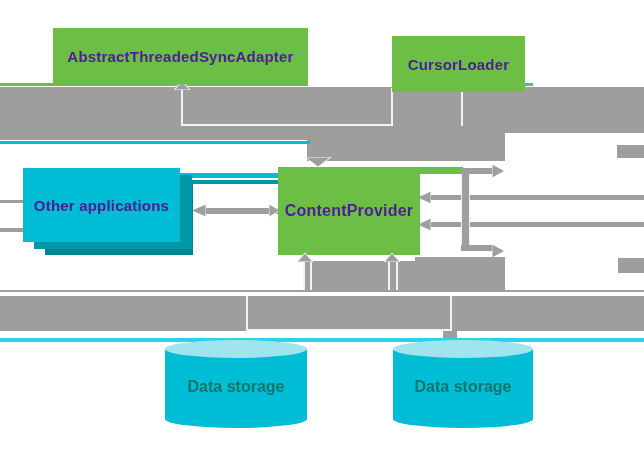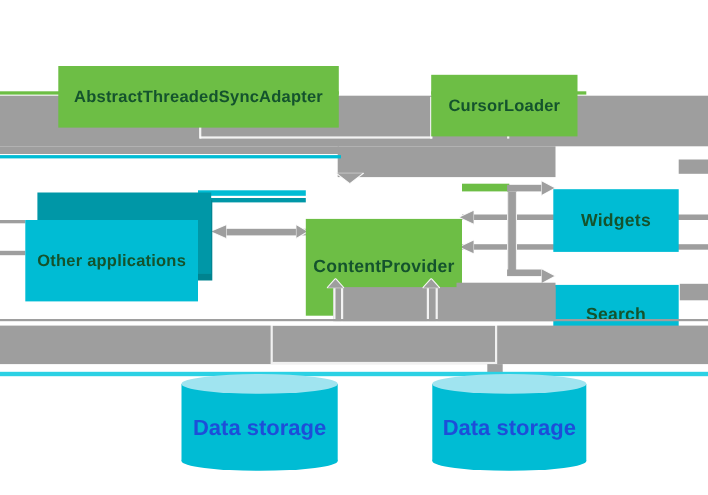--- a/index.html
+++ b/index.html
@@ -9,28 +9,28 @@
   }
   .abs{position:absolute;}
   .gray{background:var(--gray);}
   .green{background:var(--green);}
   .cyan{background:var(--cyan);}
   .cyan-dark{background:var(--cyan-dark);}
   .cyan-darker{background:var(--cyan-darker);}
   .whiteline{background:rgba(255,255,255,.88);}
   .node{
     display:flex;align-items:center;justify-content:center;
-    color:#14532d;font-weight:700;text-align:center;letter-spacing:.2px;margin-top:32px;
+    color:#4c1d95;font-weight:700;text-align:center;letter-spacing:.2px;
   }
   .vline-outlined{border-left:1px solid rgba(255,255,255,.85);border-right:1px solid rgba(255,255,255,.85);}
   .cyl{position:absolute;width:142px;height:88px;}
   .cyl .cyl-body{position:absolute;left:0;right:0;top:9px;bottom:9px;background:var(--cyan);}
   .cyl .cyl-top{position:absolute;left:0;right:0;top:0;height:18px;border-radius:50%;background:var(--cylinder-top);}
   .cyl .cyl-bot{position:absolute;left:0;right:0;bottom:0;height:18px;border-radius:50%;background:var(--cyan);}
-  .cyl .cyl-label{position:absolute;left:0;right:0;top:38px;text-align:center;color:#1d4ed8;font-weight:700;font-size:20px;}
+  .cyl .cyl-label{position:absolute;left:0;right:0;top:38px;text-align:center;color:#0f766e;font-weight:700;font-size:16px;}
   .outline-rect{border:2px solid rgba(255,255,255,.85);box-sizing:border-box;background:transparent;}
 </style>
 </head>
 <body>
 
 <div class="canvas">
 
   <div class="abs green" style="left:0;top:83px;width:308px;height:3px;"></div>
   <div class="abs green" style="left:392px;top:83px;width:141px;height:3px;"></div>
 
@@ -105,26 +105,20 @@
   <div class="abs green node" style="left:53px;top:28px;width:255px;height:56px;font-size:15px;">
     <span>AbstractThreadedSyncAdapter</span>
   </div>
   <div class="abs green node" style="left:392px;top:36px;width:133px;height:56px;font-size:15px;">
     <span>CursorLoader</span>
   </div>
   <div class="abs green node" style="left:278px;top:167px;width:142px;height:88px;font-size:16px;">
     <span>ContentProvider</span>
   </div>
 
-  <div class="abs cyan node" style="left:503px;top:140px;width:114px;height:57px;font-size:16px;">
-    <span>Widgets</span>
-  </div>
-  <div class="abs cyan node" style="left:503px;top:227px;width:114px;height:56px;font-size:16px;">
-    <span>Search</span>
-  </div>
 
   <div class="abs gray" style="left:303px;top:261px;width:202px;height:31px;"></div>
   <div class="abs gray" style="left:415px;top:257px;width:90px;height:34px;"></div>
   <div class="abs whiteline" style="left:303px;top:262px;width:2px;height:30px;"></div>
   <div class="abs whiteline" style="left:310px;top:262px;width:2px;height:30px;"></div>
   <div class="abs whiteline" style="left:388px;top:262px;width:2px;height:30px;"></div>
   <div class="abs whiteline" style="left:396px;top:262px;width:2px;height:30px;"></div>
   <svg class="abs" style="left:297px;top:253px;" width="16" height="9">
       <polygon points="8,0 16,9 0,9" fill="#9E9E9E" stroke="#fff" stroke-opacity=".9"></polygon>
     </svg>

